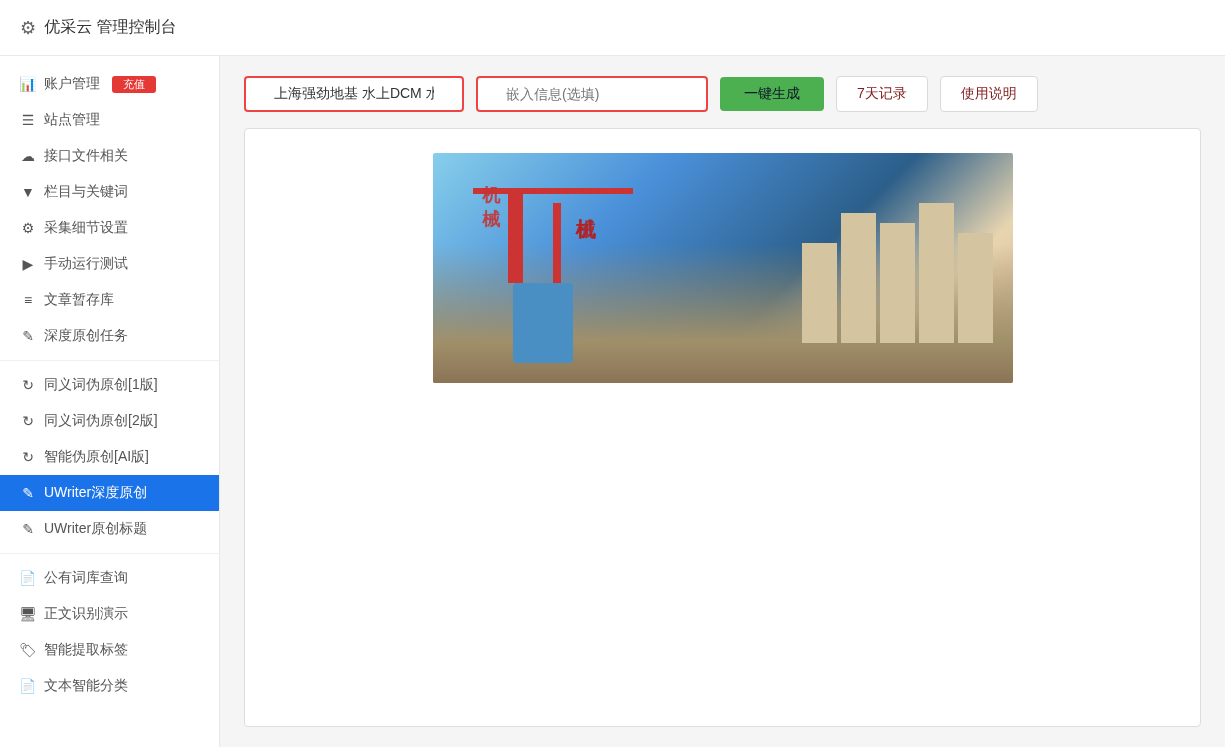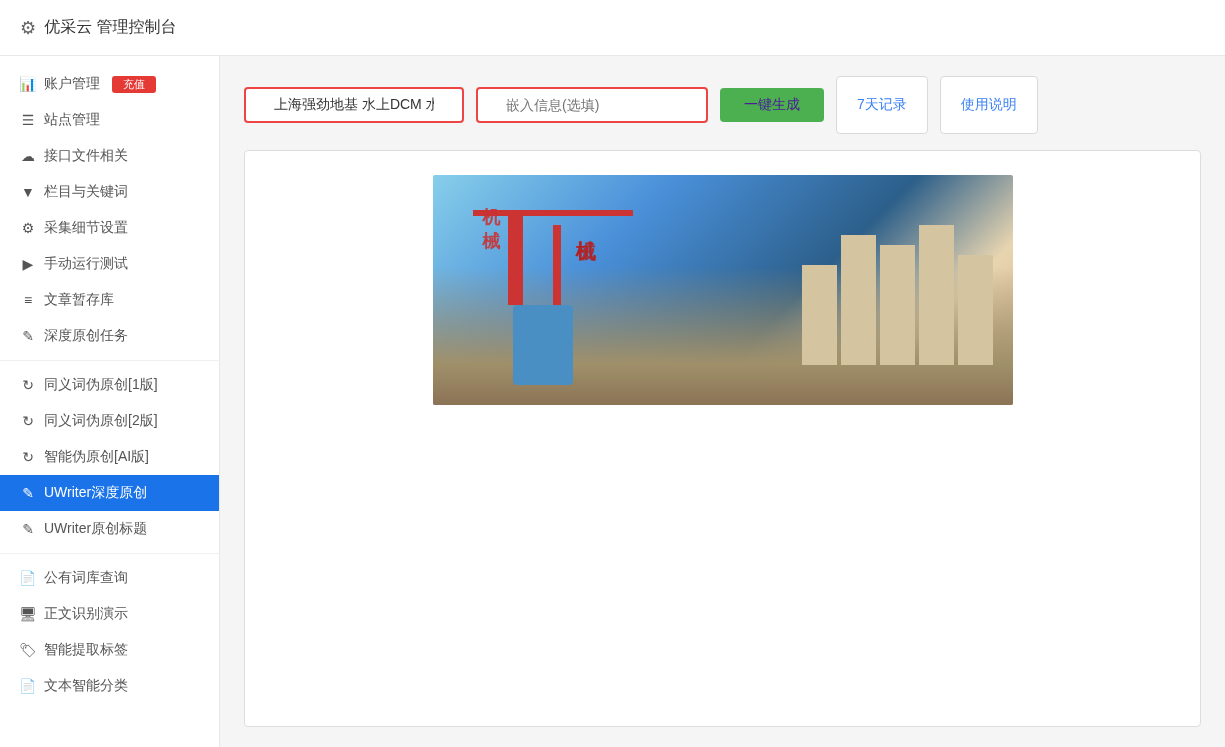--- a/index.html
+++ b/index.html
@@ -112,35 +112,35 @@
     .input-keywords {
       width: 220px;
     }
     .input-embed {
       width: 232px;
       color: #999;
     }
 
     .btn-generate {
       background: #4caf50;
-      color: #4c1d95;
+      color: #0f172a;
       border: none;
       border-radius: 4px;
       padding: 8px 24px;
       font-size: 14px;
       cursor: pointer;
       white-space: nowrap;
     }
 
     .btn-outline {
       background: #fff;
-      color: #3b82f6;
+      color: #7f1d1d;
       border: 1px solid #d9d9d9;
       border-radius: 4px;
-      padding: 19px 20px;
+      padding: 8px 20px;
       font-size: 14px;
       cursor: pointer;
       white-space: nowrap;
     }
 
     
     .article-container {
       flex: 1;
       border: 1px solid #ddd;
       border-radius: 4px;

